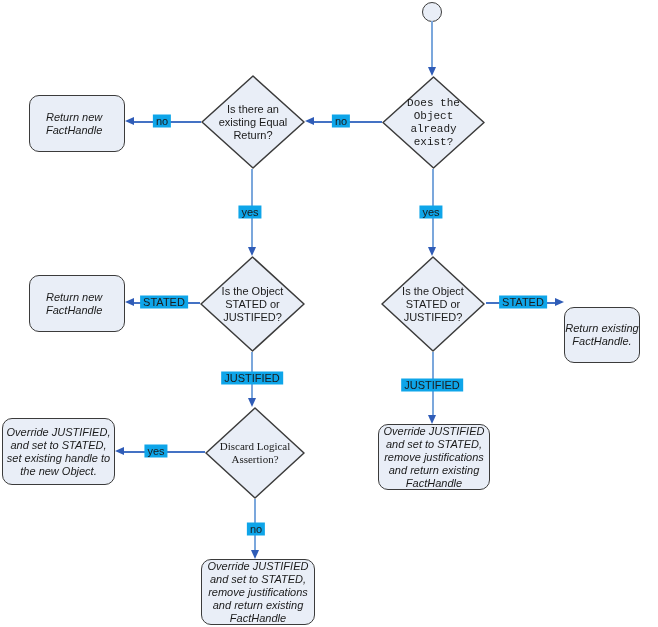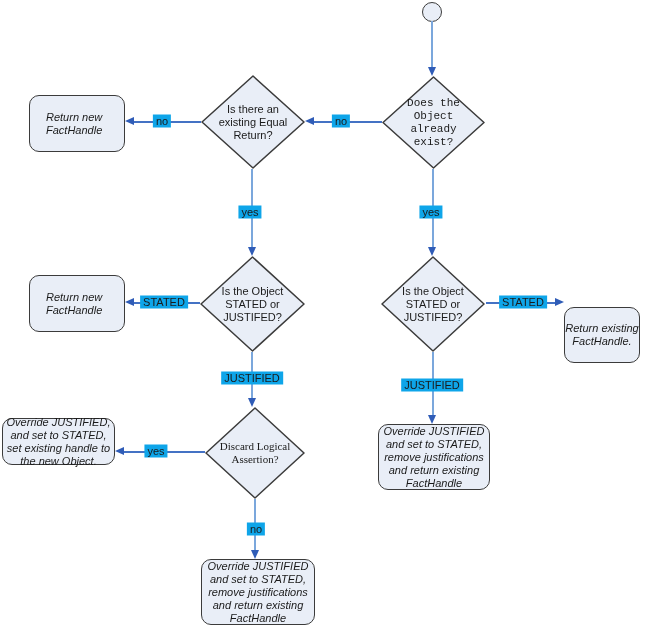--- a/index.html
+++ b/index.html
@@ -137,21 +137,21 @@
   </div>
 
   <div class="node-rect left-align" style="left:29px;top:275px;width:96px;height:57px;">
     <span style="width:64px">Return new FactHandle</span>
   </div>
 
   <div class="node-rect" style="left:564px;top:268px;width:76px;height:56px;margin-top:39px;">
     <span style="width:80px">Return existing FactHandle.</span>
   </div>
 
-  <div class="node-rect" style="left:2px;top:418px;width:113px;height:47px;">
+  <div class="node-rect" style="left:2px;top:418px;width:113px;height:67px;">
     <span style="width:110px">Override JUSTIFIED, and set to STATED, set existing handle to the new Object.</span>
   </div>
 
   <div class="node-rect" style="left:378px;top:424px;width:112px;height:66px;">
     <span style="width:108px">Override JUSTIFIED and set to STATED, remove justifications and return existing FactHandle</span>
   </div>
 
   <div class="node-rect" style="left:201px;top:559px;width:114px;height:66px;">
     <span style="width:108px">Override JUSTIFIED and set to STATED, remove justifications and return existing FactHandle</span>
   </div>

